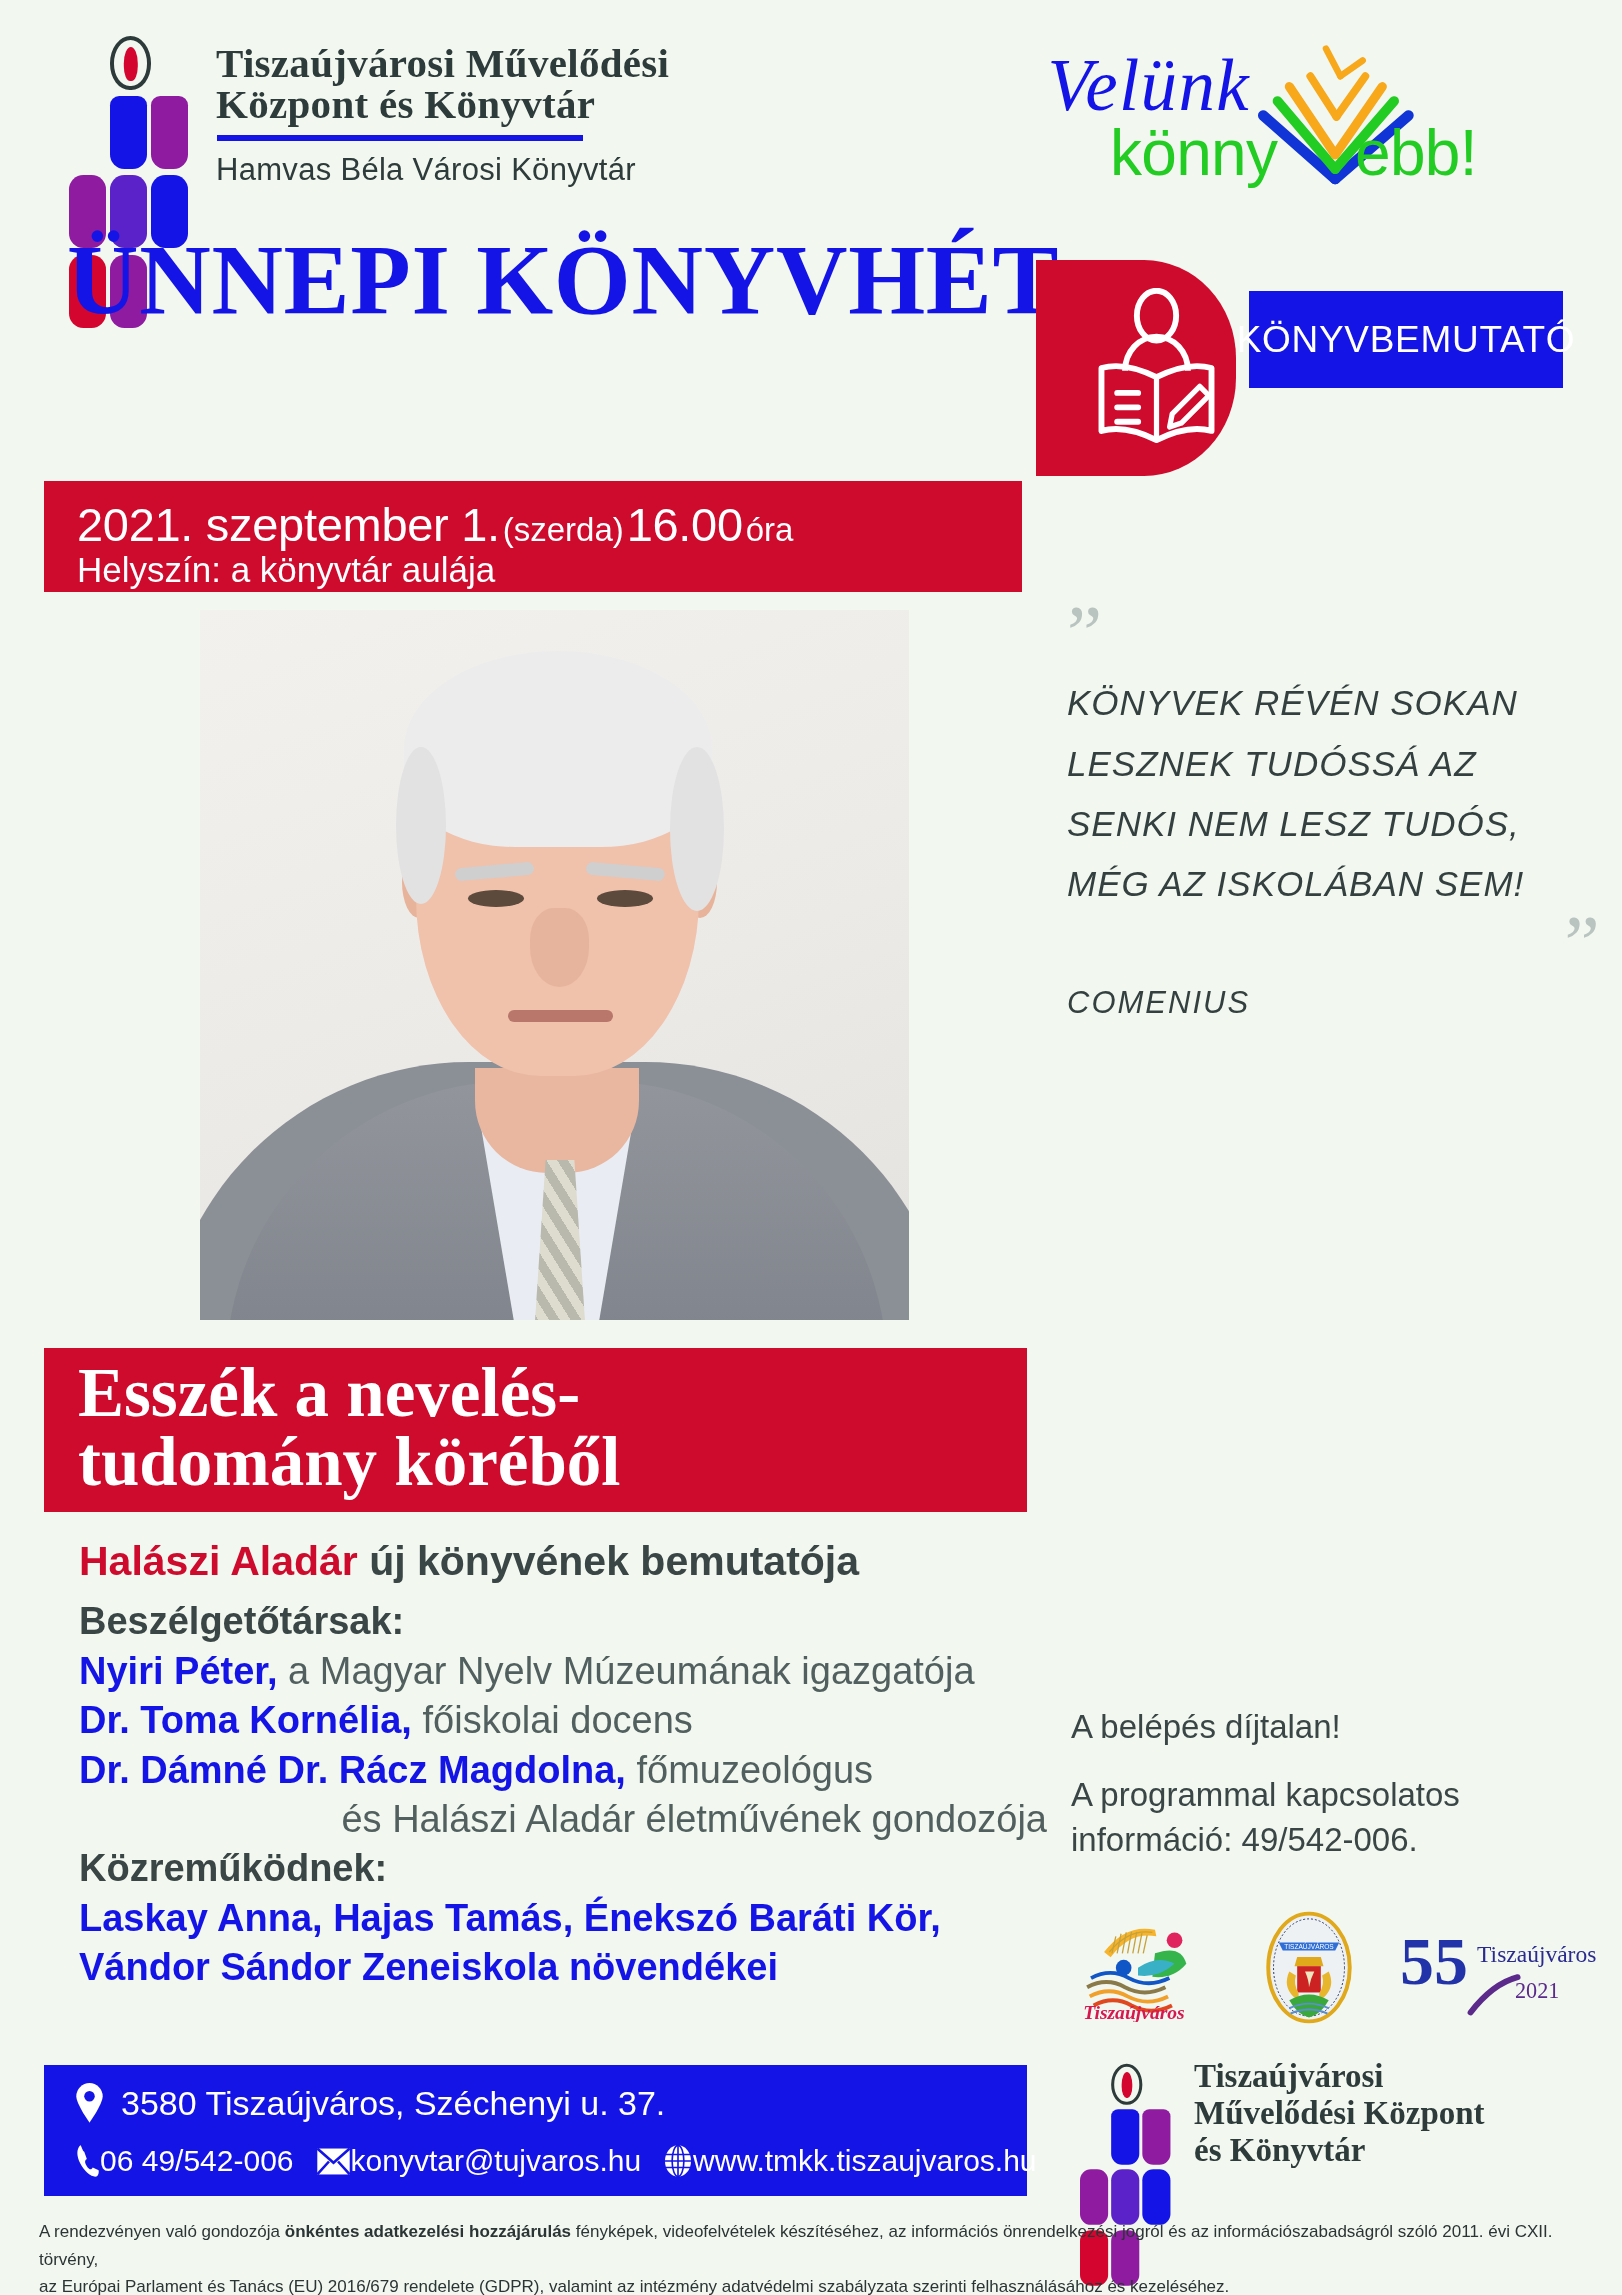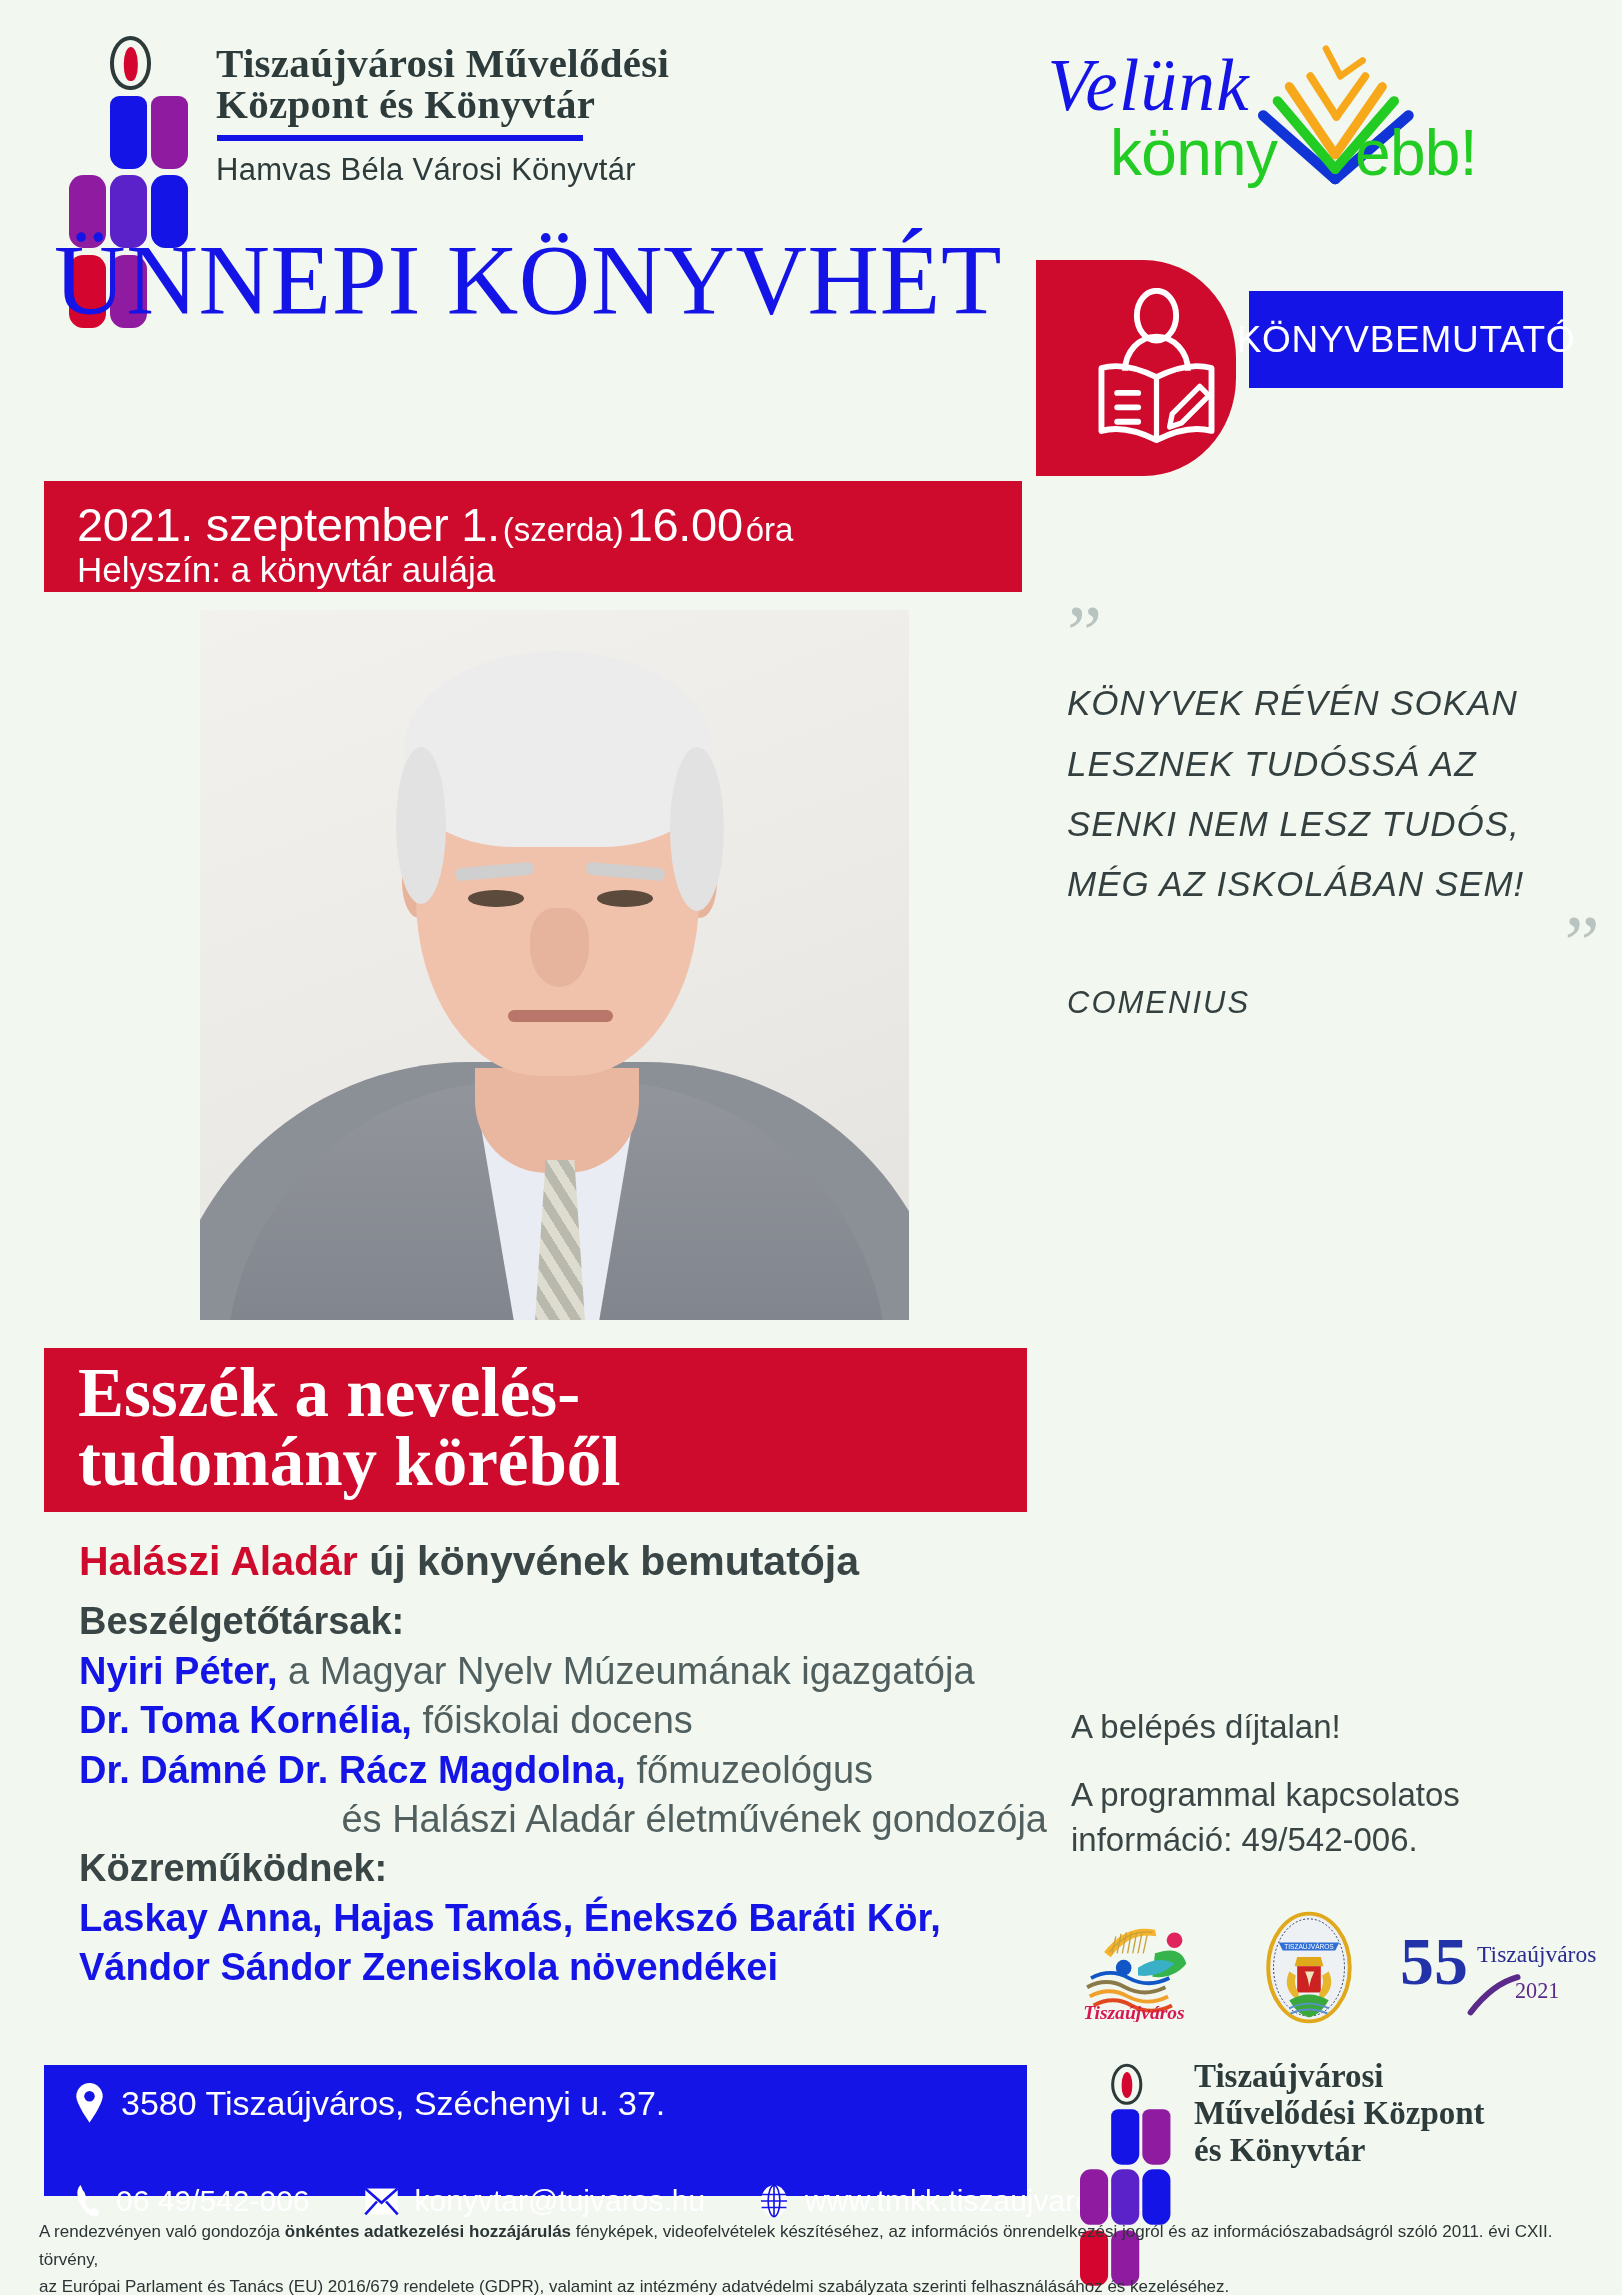--- a/index.html
+++ b/index.html
@@ -24,21 +24,21 @@
   .bt-line{font-family:"Liberation Serif", serif;font-weight:bold;color:#2e3b3b;font-size:41px;line-height:1.02;letter-spacing:0.3px;white-space:nowrap;}
   .bt-rule{width:366px;height:5.9px;background:#1414e6;margin:9.2px 0 10.5px 1.3px;}
   .bt-sub{font-family:"Liberation Sans", sans-serif;color:#2e3b3b;font-size:31px;letter-spacing:0.3px;white-space:nowrap;}
 
   .velunk{position:absolute;right:79px;top:31px;width:458px;height:177px;}
   .v-script{position:absolute;left:6.5px;top:13px;font-family:"Liberation Serif", serif;font-style:italic;font-size:73px;color:#1414e6;letter-spacing:1.3px;}
   .v-konny{position:absolute;left:69px;top:85px;font-family:"Liberation Sans", sans-serif;font-size:64px;color:#22cc22;font-weight:normal;letter-spacing:-0.7px;}
   .v-ebb{position:absolute;left:314px;top:85px;font-family:"Liberation Sans", sans-serif;font-size:64px;color:#22cc22;letter-spacing:-0.7px;}
 
   
-  .maintitle{position:absolute;left:54px;top:230px;font-family:"Liberation Serif", serif;font-weight:normal;
+  .maintitle{position:absolute;left:67px;top:230px;font-family:"Liberation Serif", serif;font-weight:bold;
     font-size:99px;color:#1414e6;letter-spacing:0.7px;line-height:1;white-space:nowrap;
     transform:scaleX(1.0);transform-origin:left center;}
 
   
   .redtab{position:absolute;left:1056px;top:260px;width:180px;height:216px;background:#ce0a2d;
      border-radius:0 92px 92px 0 / 0 98px 98px 0;}
   .redtab::before{content:"";position:absolute;left:-19.6px;top:0;width:26px;height:216px;background:#ce0a2d;}
   .tabicon{position:absolute;left:1091px;top:288px;width:131px;height:164px;}
   .badge{position:absolute;left:1249px;top:291px;width:314px;height:97px;background:#1414e6;
      display:flex;align-items:center;justify-content:center;}
@@ -104,21 +104,21 @@
 
   
   .sponsors{position:absolute;left:1073px;top:1914px;width:523px;height:111px;}
   .sp-tuj{position:absolute;left:5.2px;top:0;width:137px;height:108px;}
   .sp-crest{position:absolute;left:190px;top:-2.6px;width:92px;height:113px;}
   .sp-55{position:absolute;left:327px;top:6.5px;width:196px;height:98px;}
 
   
   .contact{position:absolute;left:44px;top:2065px;width:983px;height:131px;background:#1414e6;color:#fff;}
   .c-row1{position:absolute;left:31px;top:18.3px;display:flex;align-items:center;gap:17px;}
-  .c-row2{position:absolute;left:31px;top:79px;display:flex;align-items:center;gap:16px;margin-top:40px;}
+  .c-row2{position:absolute;left:31px;top:79px;display:flex;align-items:center;gap:0;}
   .c-txt{font-family:"Liberation Sans", sans-serif;font-size:34px;white-space:nowrap;}
   .c-txt.sm{font-size:30px;}
   .gap{width:22px;display:inline-block;}
 
   
   .blogo{position:absolute;left:1080px;top:2048px;display:flex;align-items:center;gap:22px;}
   .blogo .brandmark{width:92px;height:131px;transform:scale(.76);transform-origin:left center;}
   .bl-text div{font-family:"Liberation Serif", serif;font-weight:bold;font-size:33px;color:#2e3b3b;line-height:1.12;white-space:nowrap;}
 
   

